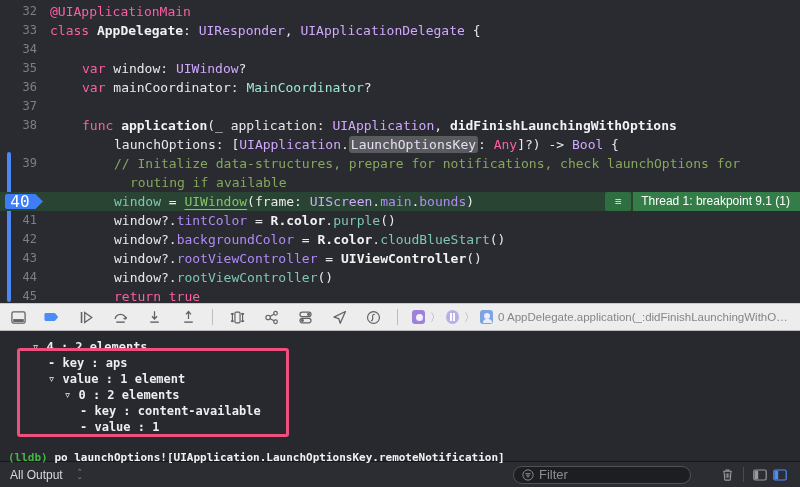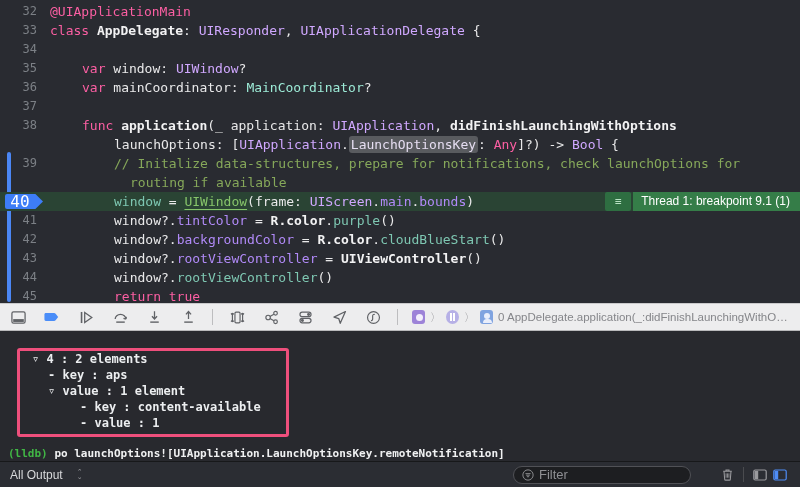--- a/index.html
+++ b/index.html
@@ -51,21 +51,21 @@
                          background:repeating-linear-gradient(90deg,#fff 0 1.5px,#b6b0e6 1.5px 3px); }
   .frame-badge { width:14px; height:14px; border-radius:3px; background:#7fa3e0; position:relative; }
   .frame-badge::after { content:""; position:absolute; left:4px; top:2.5px; width:6px; height:6px;
                         border-radius:50%; background:#e9eefb; }
   .frame-badge::before { content:""; position:absolute; left:2.5px; bottom:1px; width:9px; height:4px;
                          border-radius:4px 4px 0 0; background:#e9eefb; }
   .jump-text { color:#85868a; font-size:11.5px; font-family:"Liberation Sans",sans-serif;
                white-space:nowrap; overflow:hidden; text-overflow:ellipsis; }
 
   
-  .console { position:relative; width:800px; height:130px; background:#28292e; padding-top:20px; }
+  .console { position:relative; width:800px; height:130px; background:#28292e; padding-top:8px; }
   .console-line { height:16px; line-height:16px; font-size:12px; font-weight:bold;
                   color:#eceef0; white-space:pre; }
   .annotation-box { position:absolute; left:17px; top:17px; width:272px; height:89px;
                     border:3px solid #ee4f7c; border-radius:3px; pointer-events:none; }
   .lldb-line { margin-top:15px; padding-left:8px; font-size:11px; font-weight:bold; line-height:16px; white-space:pre; }
   .lldb-prompt { color:#41b645; }
   .lldb-cmd { color:#f0f1f2; }
 
   
   .bottom-bar { display:flex; align-items:center; width:800px; height:26px; background:#2b2d33;
@@ -188,20 +188,21 @@
     <span class="frame-badge"></span>
     <span class="jump-text">0 AppDelegate.application(_:didFinishLaunchingWithOptions:)</span>
   </div>
 </div>
 
 <div class="console">
   <div id="console-lines">
       <div class="console-line" style="padding-left: 32px;">▿ 4 : 2 elements</div>
       <div class="console-line" style="padding-left: 48px;">- key : aps</div>
       <div class="console-line" style="padding-left: 48px;">▿ value : 1 element</div>
+      <div class="console-line" style="padding-left: 64px;">▿ 0 : 2 elements</div>
       <div class="console-line" style="padding-left: 80px;">- key : content-available</div>
       <div class="console-line" style="padding-left: 80px;">- value : 1</div>
     </div>
   <div class="annotation-box"></div>
   <div class="lldb-line"><span class="lldb-prompt">(lldb)</span><span class="lldb-cmd"> </span><span class="lldb-cmd">po launchOptions![UIApplication.LaunchOptionsKey.remoteNotification]</span></div>
 </div>
 
 <div class="bottom-bar">
   <div class="output-selector">
     <span>All Output</span>

